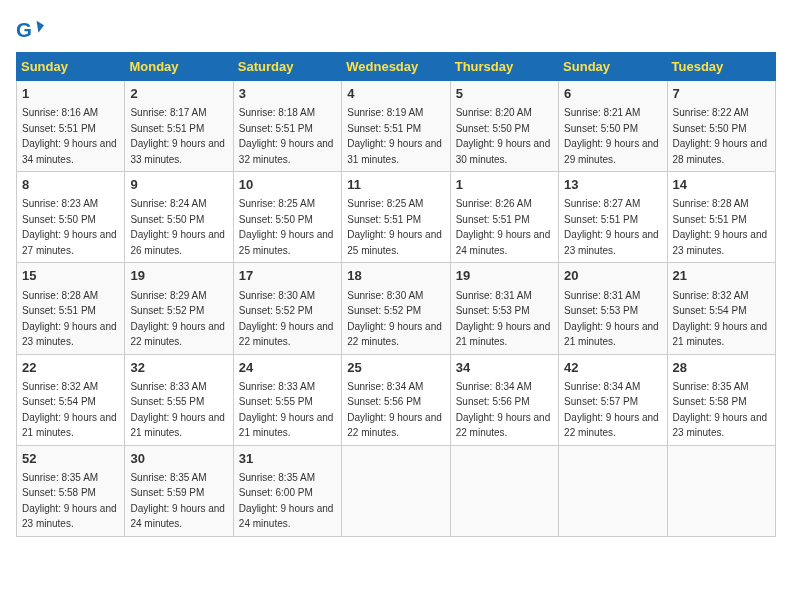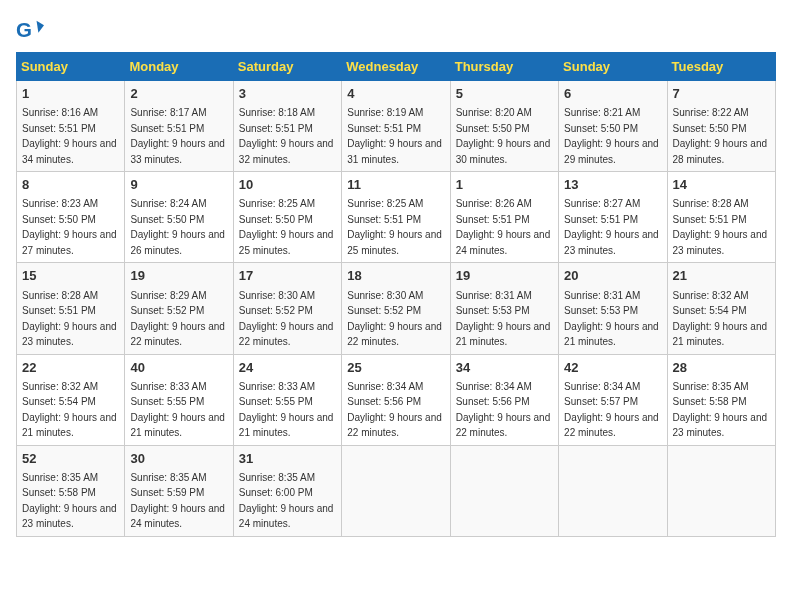--- a/index.html
+++ b/index.html
@@ -212,21 +212,21 @@
         <span class="day-num">21</span>
         <span class="day-info">Sunrise: 8:32 AM<br>Sunset: 5:54 PM<br>Daylight: 9 hours and 21 minutes.</span>
       </td>
       </tr>
       <tr>
         <td>
         <span class="day-num">22</span>
         <span class="day-info">Sunrise: 8:32 AM<br>Sunset: 5:54 PM<br>Daylight: 9 hours and 21 minutes.</span>
       </td>
         <td>
-        <span class="day-num">40</span>
+        <span class="day-num">32</span>
         <span class="day-info">Sunrise: 8:33 AM<br>Sunset: 5:55 PM<br>Daylight: 9 hours and 21 minutes.</span>
       </td>
         <td>
         <span class="day-num">24</span>
         <span class="day-info">Sunrise: 8:33 AM<br>Sunset: 5:55 PM<br>Daylight: 9 hours and 21 minutes.</span>
       </td>
         <td>
         <span class="day-num">25</span>
         <span class="day-info">Sunrise: 8:34 AM<br>Sunset: 5:56 PM<br>Daylight: 9 hours and 22 minutes.</span>
       </td>

